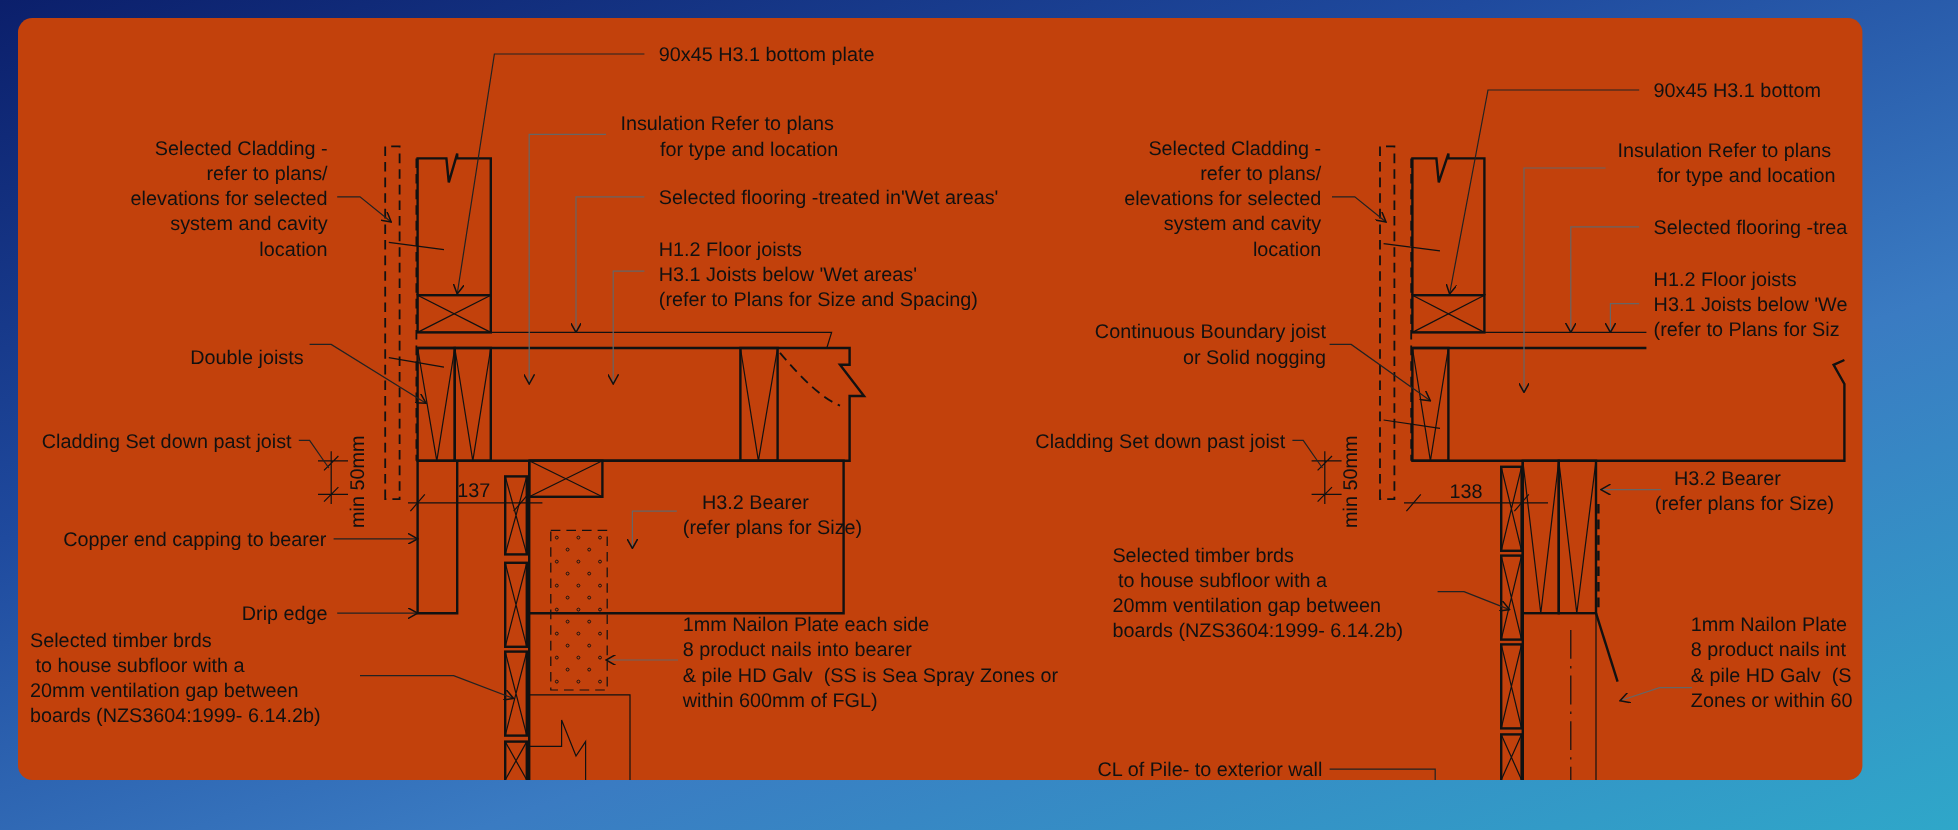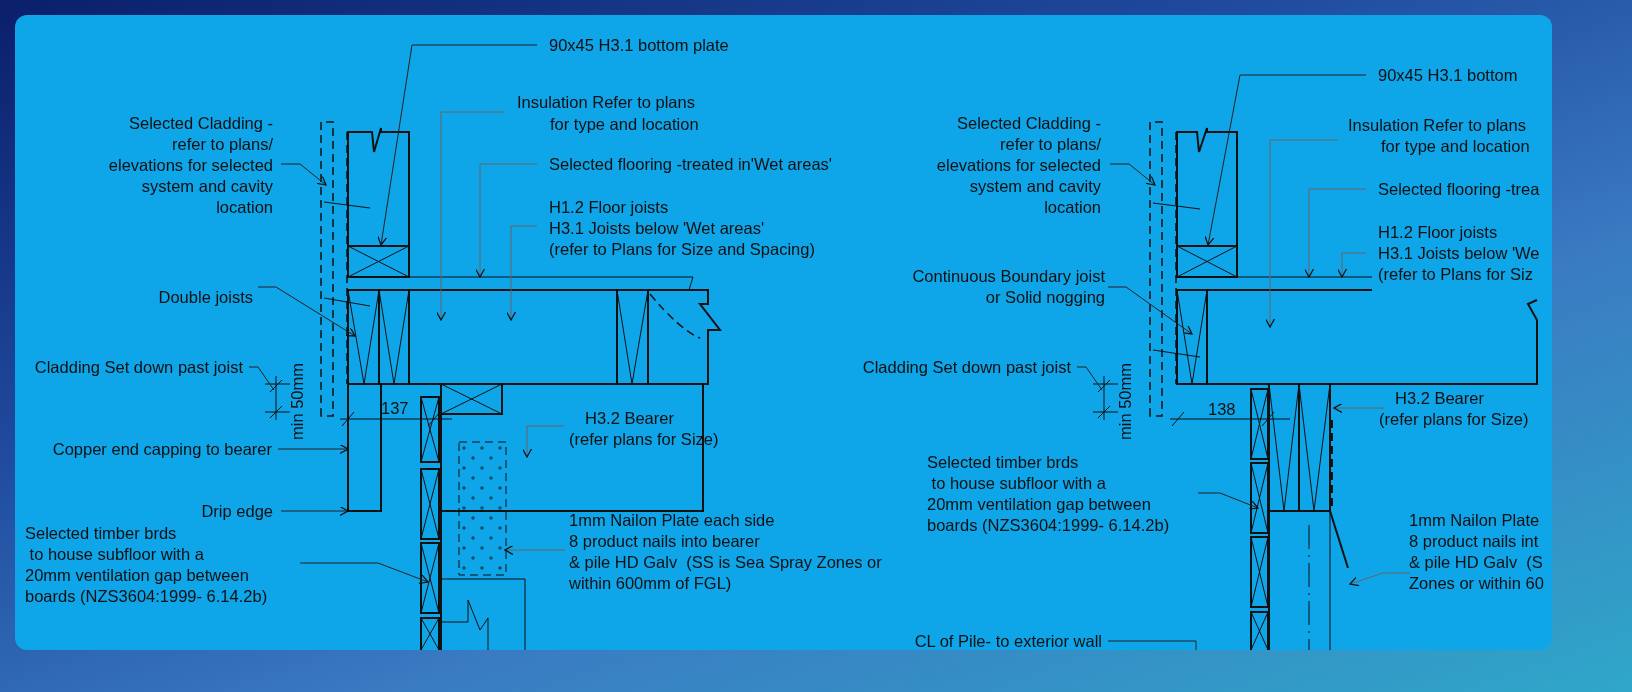--- a/index.html
+++ b/index.html
@@ -3,21 +3,21 @@
 <meta charset="utf-8">
 <style>
   html, body { margin: 0; padding: 0; }
   body {
     width: 1632px; height: 692px; overflow: hidden; position: relative;
     background: linear-gradient(160deg, #0b1f6b 0%, #1f4a9e 35%, #3a7bc2 65%, #2fa7c9 100%);
     font-family: "Liberation Sans", sans-serif;
   }
   .card {
     position: absolute; left: 15px; top: 15px; width: 1537px; height: 635px;
-    background: #0ea5e9; border-radius: 12px; overflow: hidden;
+    background: #c2410c; border-radius: 12px; overflow: hidden;
   }
   svg { position: absolute; left: 0; top: 0; }
   .lbl { font-family: "Liberation Sans", sans-serif; font-size: 16.5px; fill: #111; }
   .thin { stroke: #111; stroke-width: 1; fill: none; }
   .lead { stroke: #222; stroke-width: 1; fill: none; }
   .thick { stroke: #111; stroke-width: 2; fill: none; }
   .dash { stroke: #111; stroke-width: 1.5; fill: none; stroke-dasharray: 8 5; }
   .gray { stroke: #666; stroke-width: 1; fill: none; }
 </style>
 </head>

